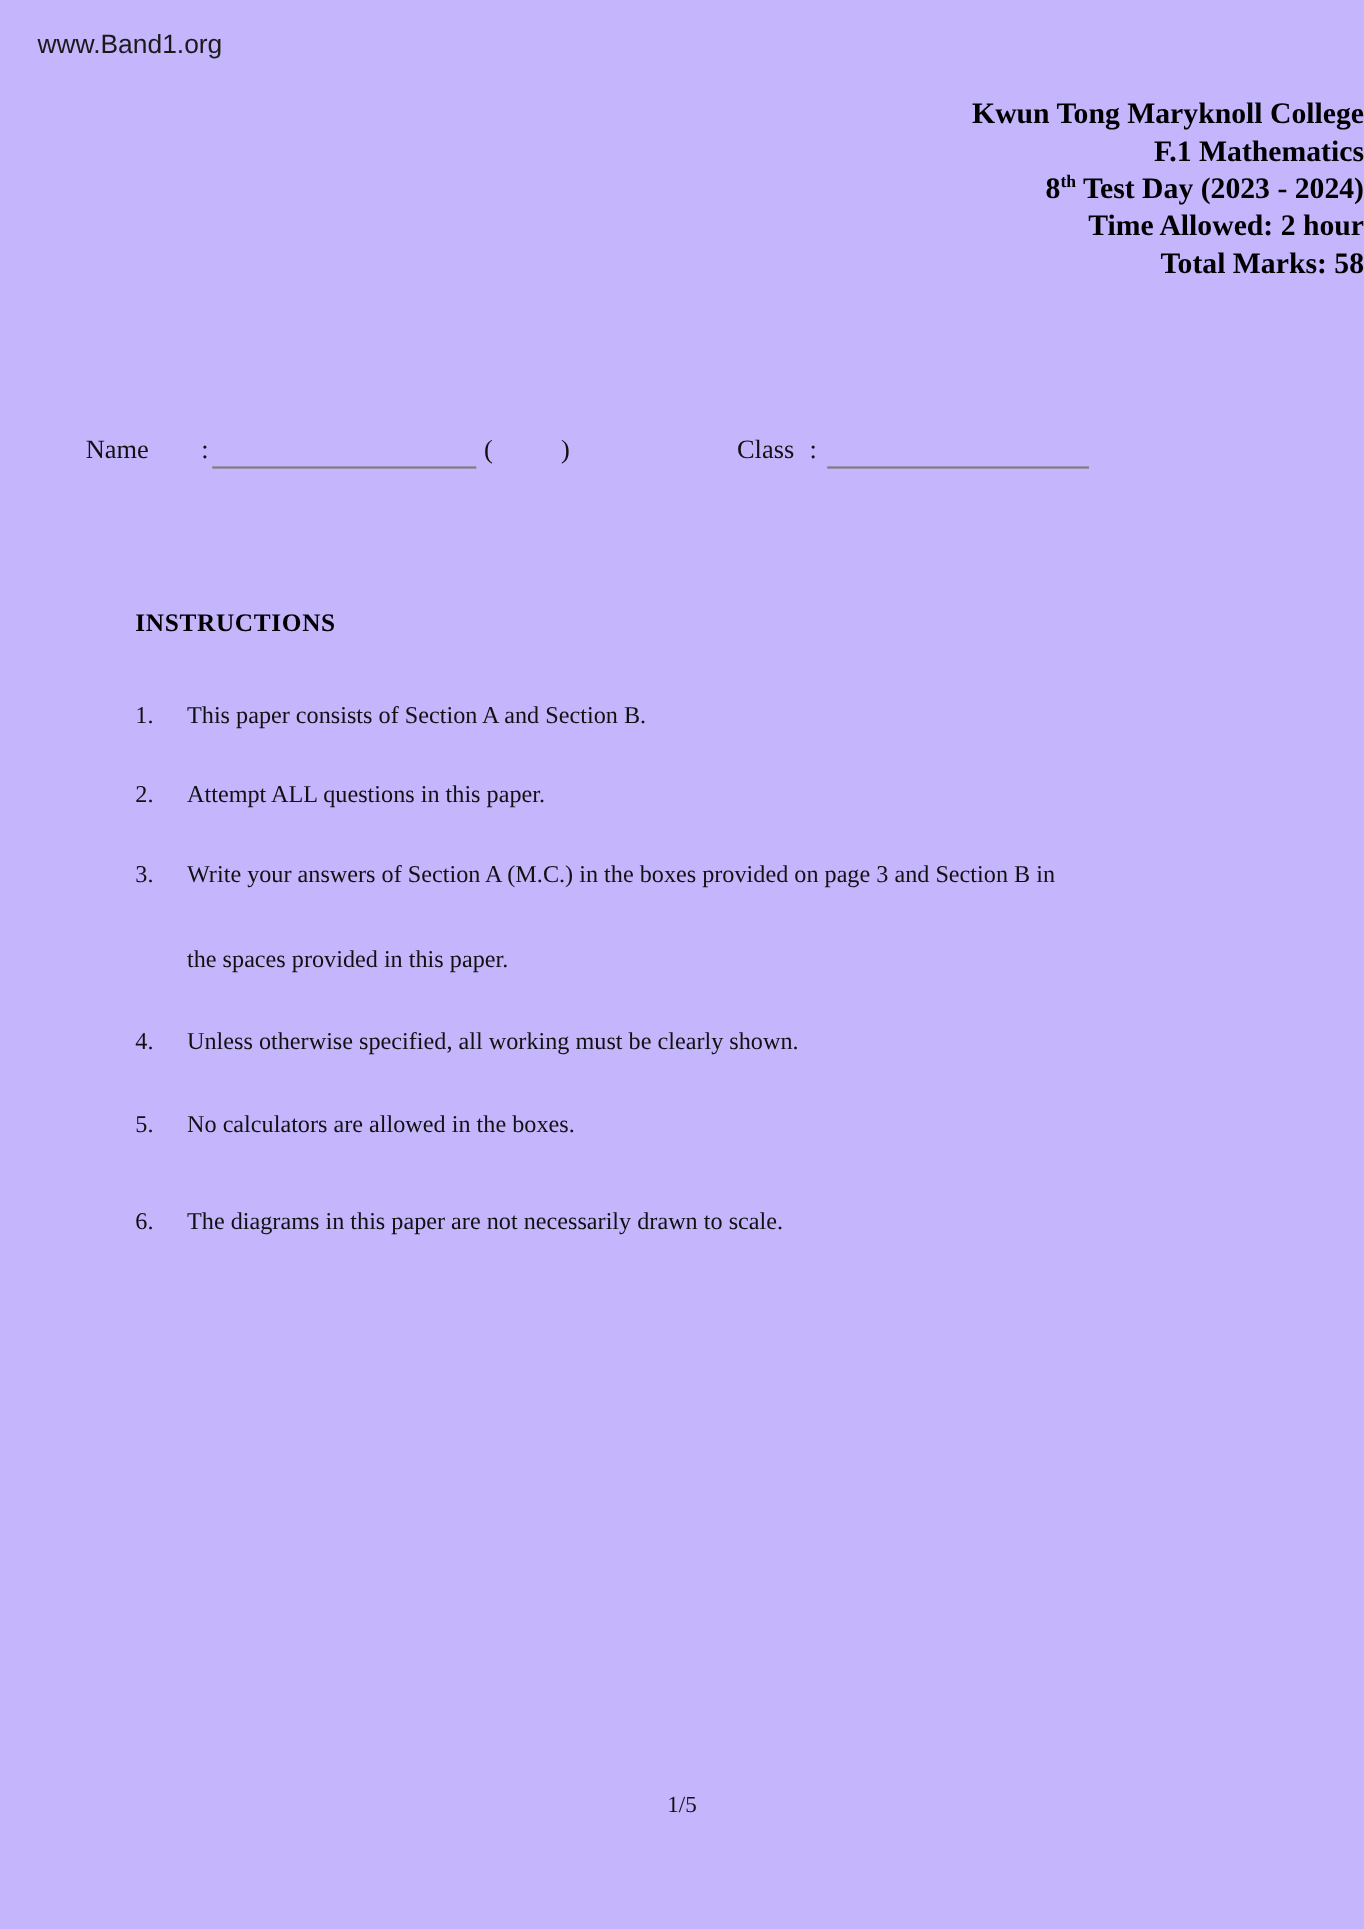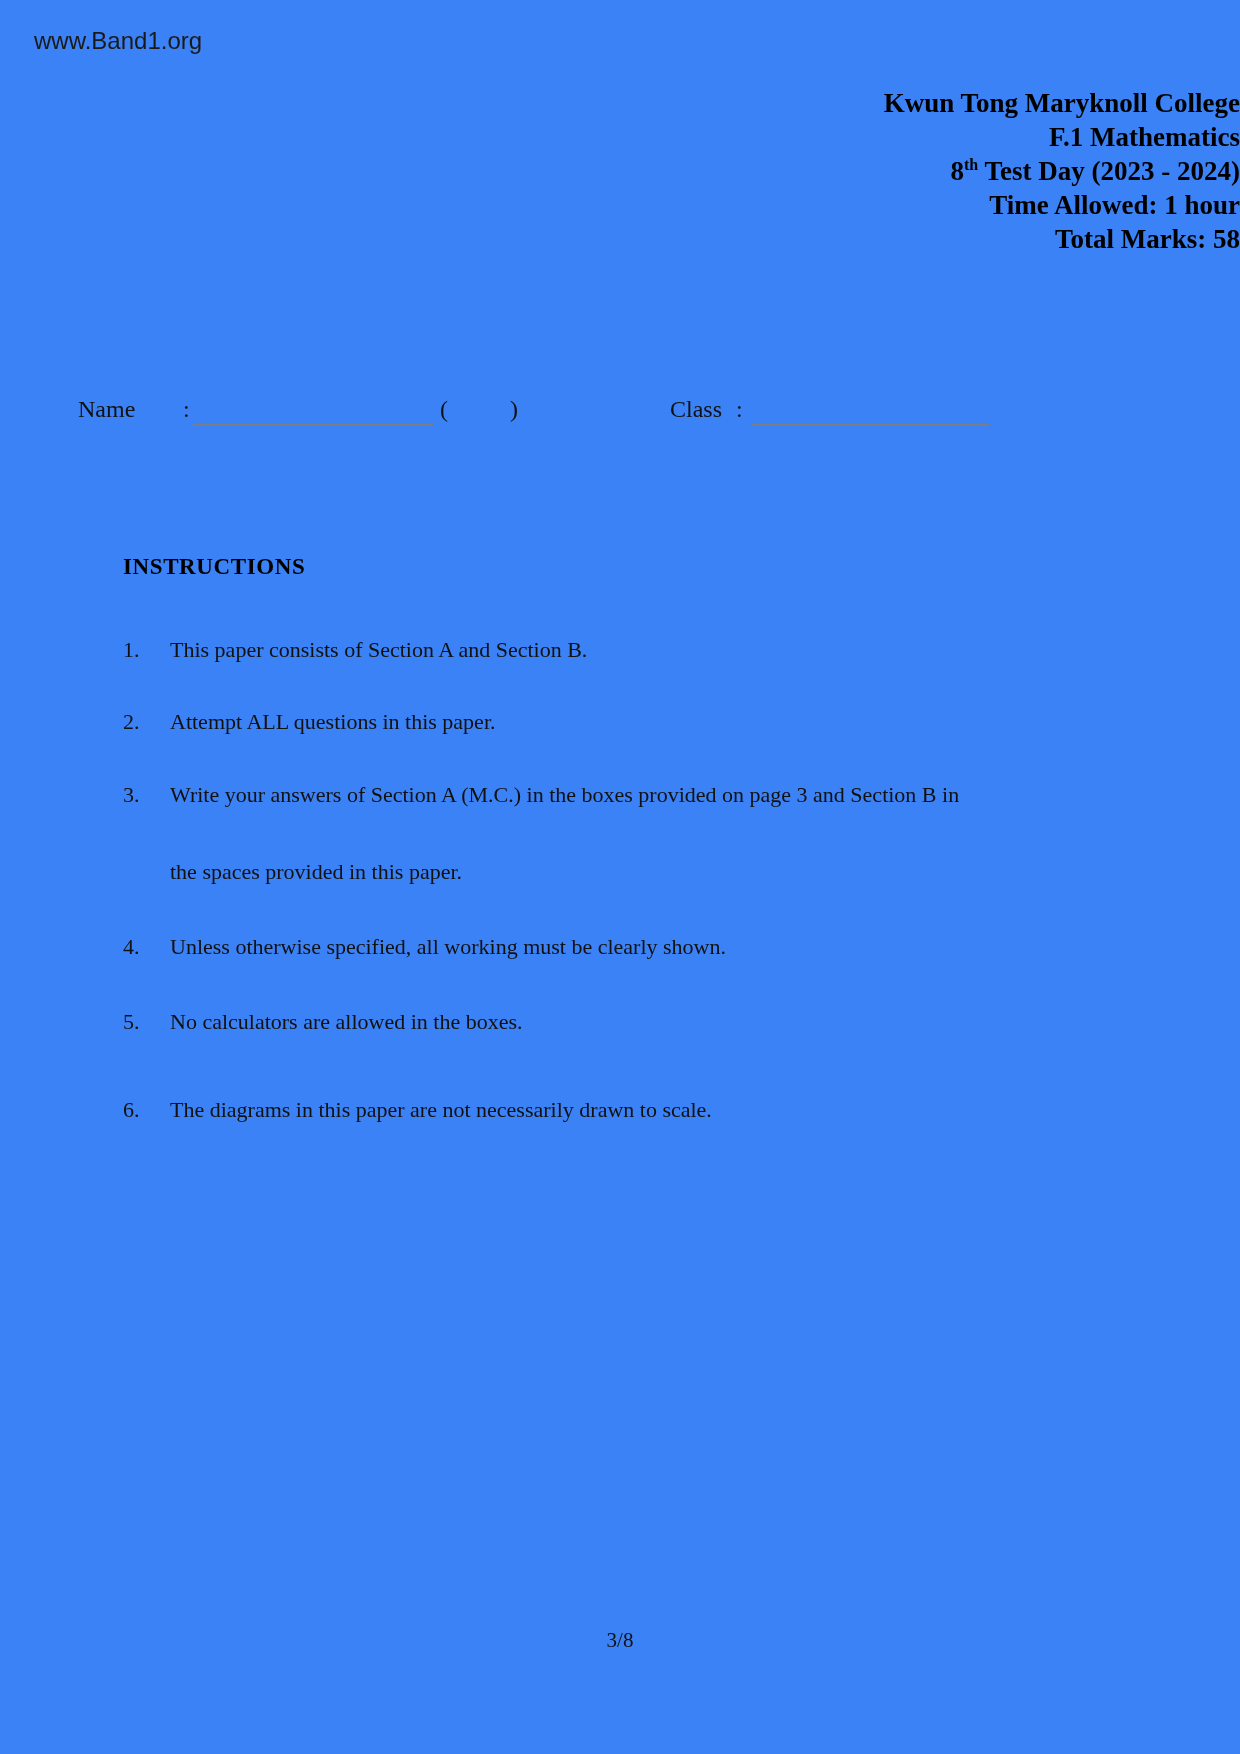--- a/index.html
+++ b/index.html
@@ -4,21 +4,21 @@
 <style>
   html, body {
     margin: 0;
     padding: 0;
     background: #ffffff;
   }
   #page {
     position: relative;
     width: 1240px;
     height: 1754px;
-    background: #3b82f6;
+    background: #c4b5fd;
     color: #111111;
     font-family: "Liberation Serif", serif;
     overflow: hidden;
   }
   .watermark {
     position: absolute;
     top: 27px;
     left: 34px;
     font-family: "Liberation Sans", sans-serif;
     font-size: 24px;
@@ -102,21 +102,21 @@
 <body>
 
 <div id="page">
 
   <div class="watermark">www.Band1.org</div>
 
   <div class="title-block">
     <div>Kwun Tong Maryknoll College</div>
     <div>F.1 Mathematics</div>
     <div><span>8</span><sup>th</sup><span> Test Day (2023 - 2024)</span></div>
-    <div>Time Allowed: 1 hour</div>
+    <div>Time Allowed: 2 hour</div>
     <div>Total Marks: 58</div>
   </div>
 
   <div class="student-row">
     <span class="piece" style="left:78px;">Name</span>
     <span class="piece" style="left:183px;">:</span>
     <span class="blank-line" style="left:193px; width:240px;"></span>
     <span class="piece" style="left:440px;">(</span>
     <span class="piece" style="left:510px;">)</span>
     <span class="piece" style="left:632px;margin-left:38px;">Class</span>
@@ -153,15 +153,15 @@
   <div class="instr-row" style="top:1008px;">
     <span class="instr-num">5.</span>
     <span class="instr-text">No calculators are allowed in the boxes.</span>
   </div>
 
   <div class="instr-row" style="top:1096px;">
     <span class="instr-num">6.</span>
     <span class="instr-text">The diagrams in this paper are not necessarily drawn to scale.</span>
   </div>
 
-  <div class="footer-page">3/8</div>
+  <div class="footer-page">1/5</div>
 
 </div>
 
 </body></html>

